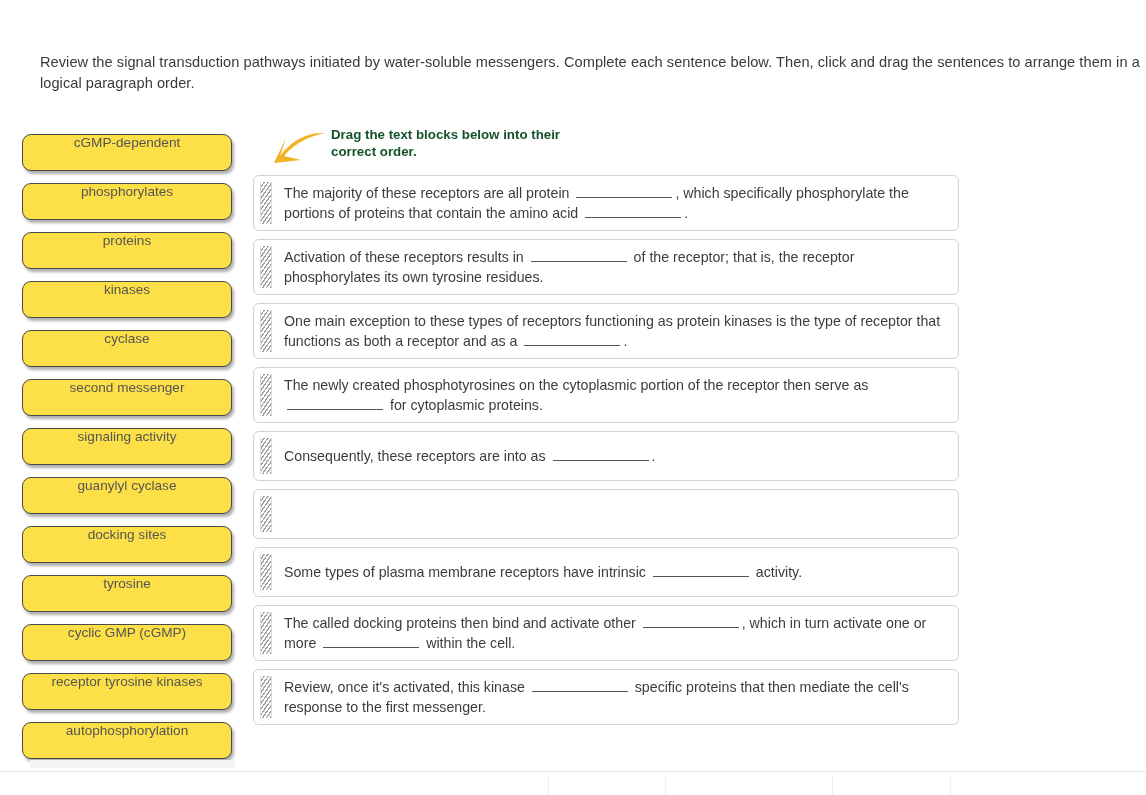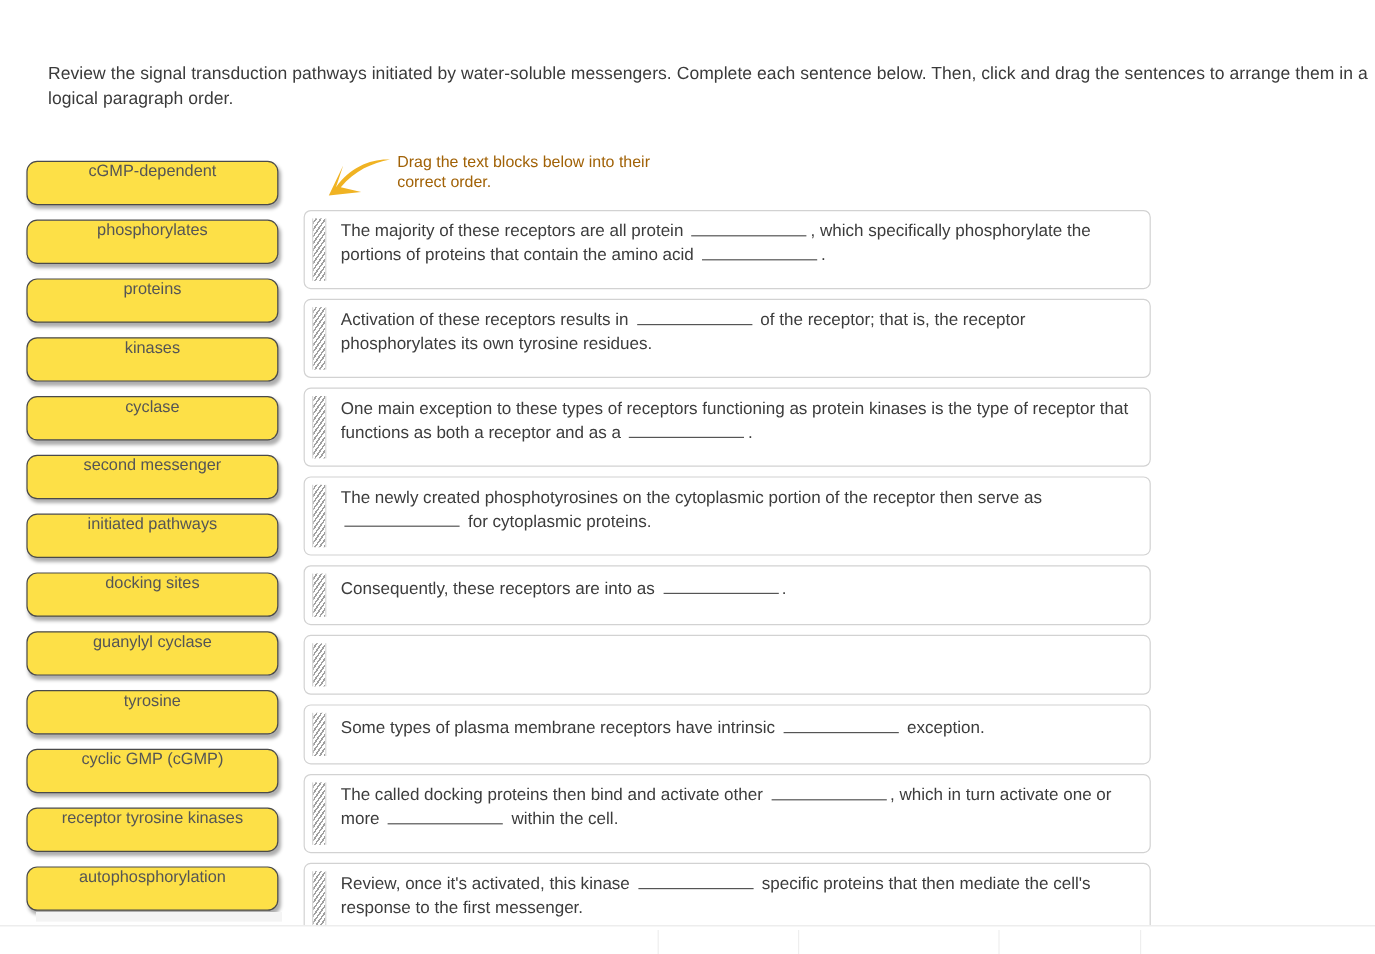--- a/index.html
+++ b/index.html
@@ -68,41 +68,41 @@
     left: 0px;
     top: 4px;
     width: 56px;
     height: 38px;
   }
   #drag-hint .hint-text {
     position: absolute;
     left: 61px;
     top: 0px;
     font-size: 13.3px;
-    font-weight: normal;
+    font-weight: bold;
     line-height: 17px;
-    color: #a16207;
+    color: #14532d;
     width: 330px;
   }
 
   
   #blocks {
     position: absolute;
     left: 253px;
     top: 175px;
     width: 706px;
   }
   .block {
     position: relative;
     width: 706px;
     background: #ffffff;
     border: 1px solid #d2d2d2;
     border-radius: 6px;
     margin-bottom: 8px;
-    padding: 7px 10px 17px 30px;
+    padding: 7px 10px 7px 30px;
     min-height: 50px;
     display: flex;
     align-items: center;
     cursor: move;
   }
   .grip {
     position: absolute;
     left: 6px;
     top: 6px;
     bottom: 6px;
@@ -182,27 +182,27 @@
     <div class="chip">
       <span>kinases</span>
     </div>
     <div class="chip">
       <span>cyclase</span>
     </div>
     <div class="chip">
       <span>second messenger</span>
     </div>
     <div class="chip">
-      <span>initiated pathways</span>
+      <span>signaling activity</span>
+    </div>
+    <div class="chip">
+      <span>guanylyl cyclase</span>
     </div>
     <div class="chip">
       <span>docking sites</span>
-    </div>
-    <div class="chip">
-      <span>guanylyl cyclase</span>
     </div>
     <div class="chip">
       <span>tyrosine</span>
     </div>
     <div class="chip">
       <span>cyclic GMP (cGMP)</span>
     </div>
     <div class="chip">
       <span>receptor tyrosine kinases</span>
     </div>
@@ -242,21 +242,21 @@
     </div>
     <div class="block">
       <span class="grip"></span>
       <div class="text"><span>Consequently, these receptors are into as </span><span class="blank"></span><span>.</span></div>
     </div>
     <div class="block tight">
       <span class="grip"></span>
     </div>
     <div class="block">
       <span class="grip"></span>
-      <div class="text"><span>Some types of plasma membrane receptors have intrinsic </span><span class="blank"></span><span> exception.</span></div>
+      <div class="text"><span>Some types of plasma membrane receptors have intrinsic </span><span class="blank"></span><span> activity.</span></div>
     </div>
     <div class="block">
       <span class="grip"></span>
       <div class="text"><span>The called docking proteins then bind and activate other </span><span class="blank"></span><span>, which in turn activate one or more </span><span class="blank"></span><span> within the cell.</span></div>
     </div>
     <div class="block">
       <span class="grip"></span>
       <div class="text"><span>Review, once it's activated, this kinase </span><span class="blank"></span><span> specific proteins that then mediate the cell's response to the first messenger.</span></div>
     </div>
   </div>

